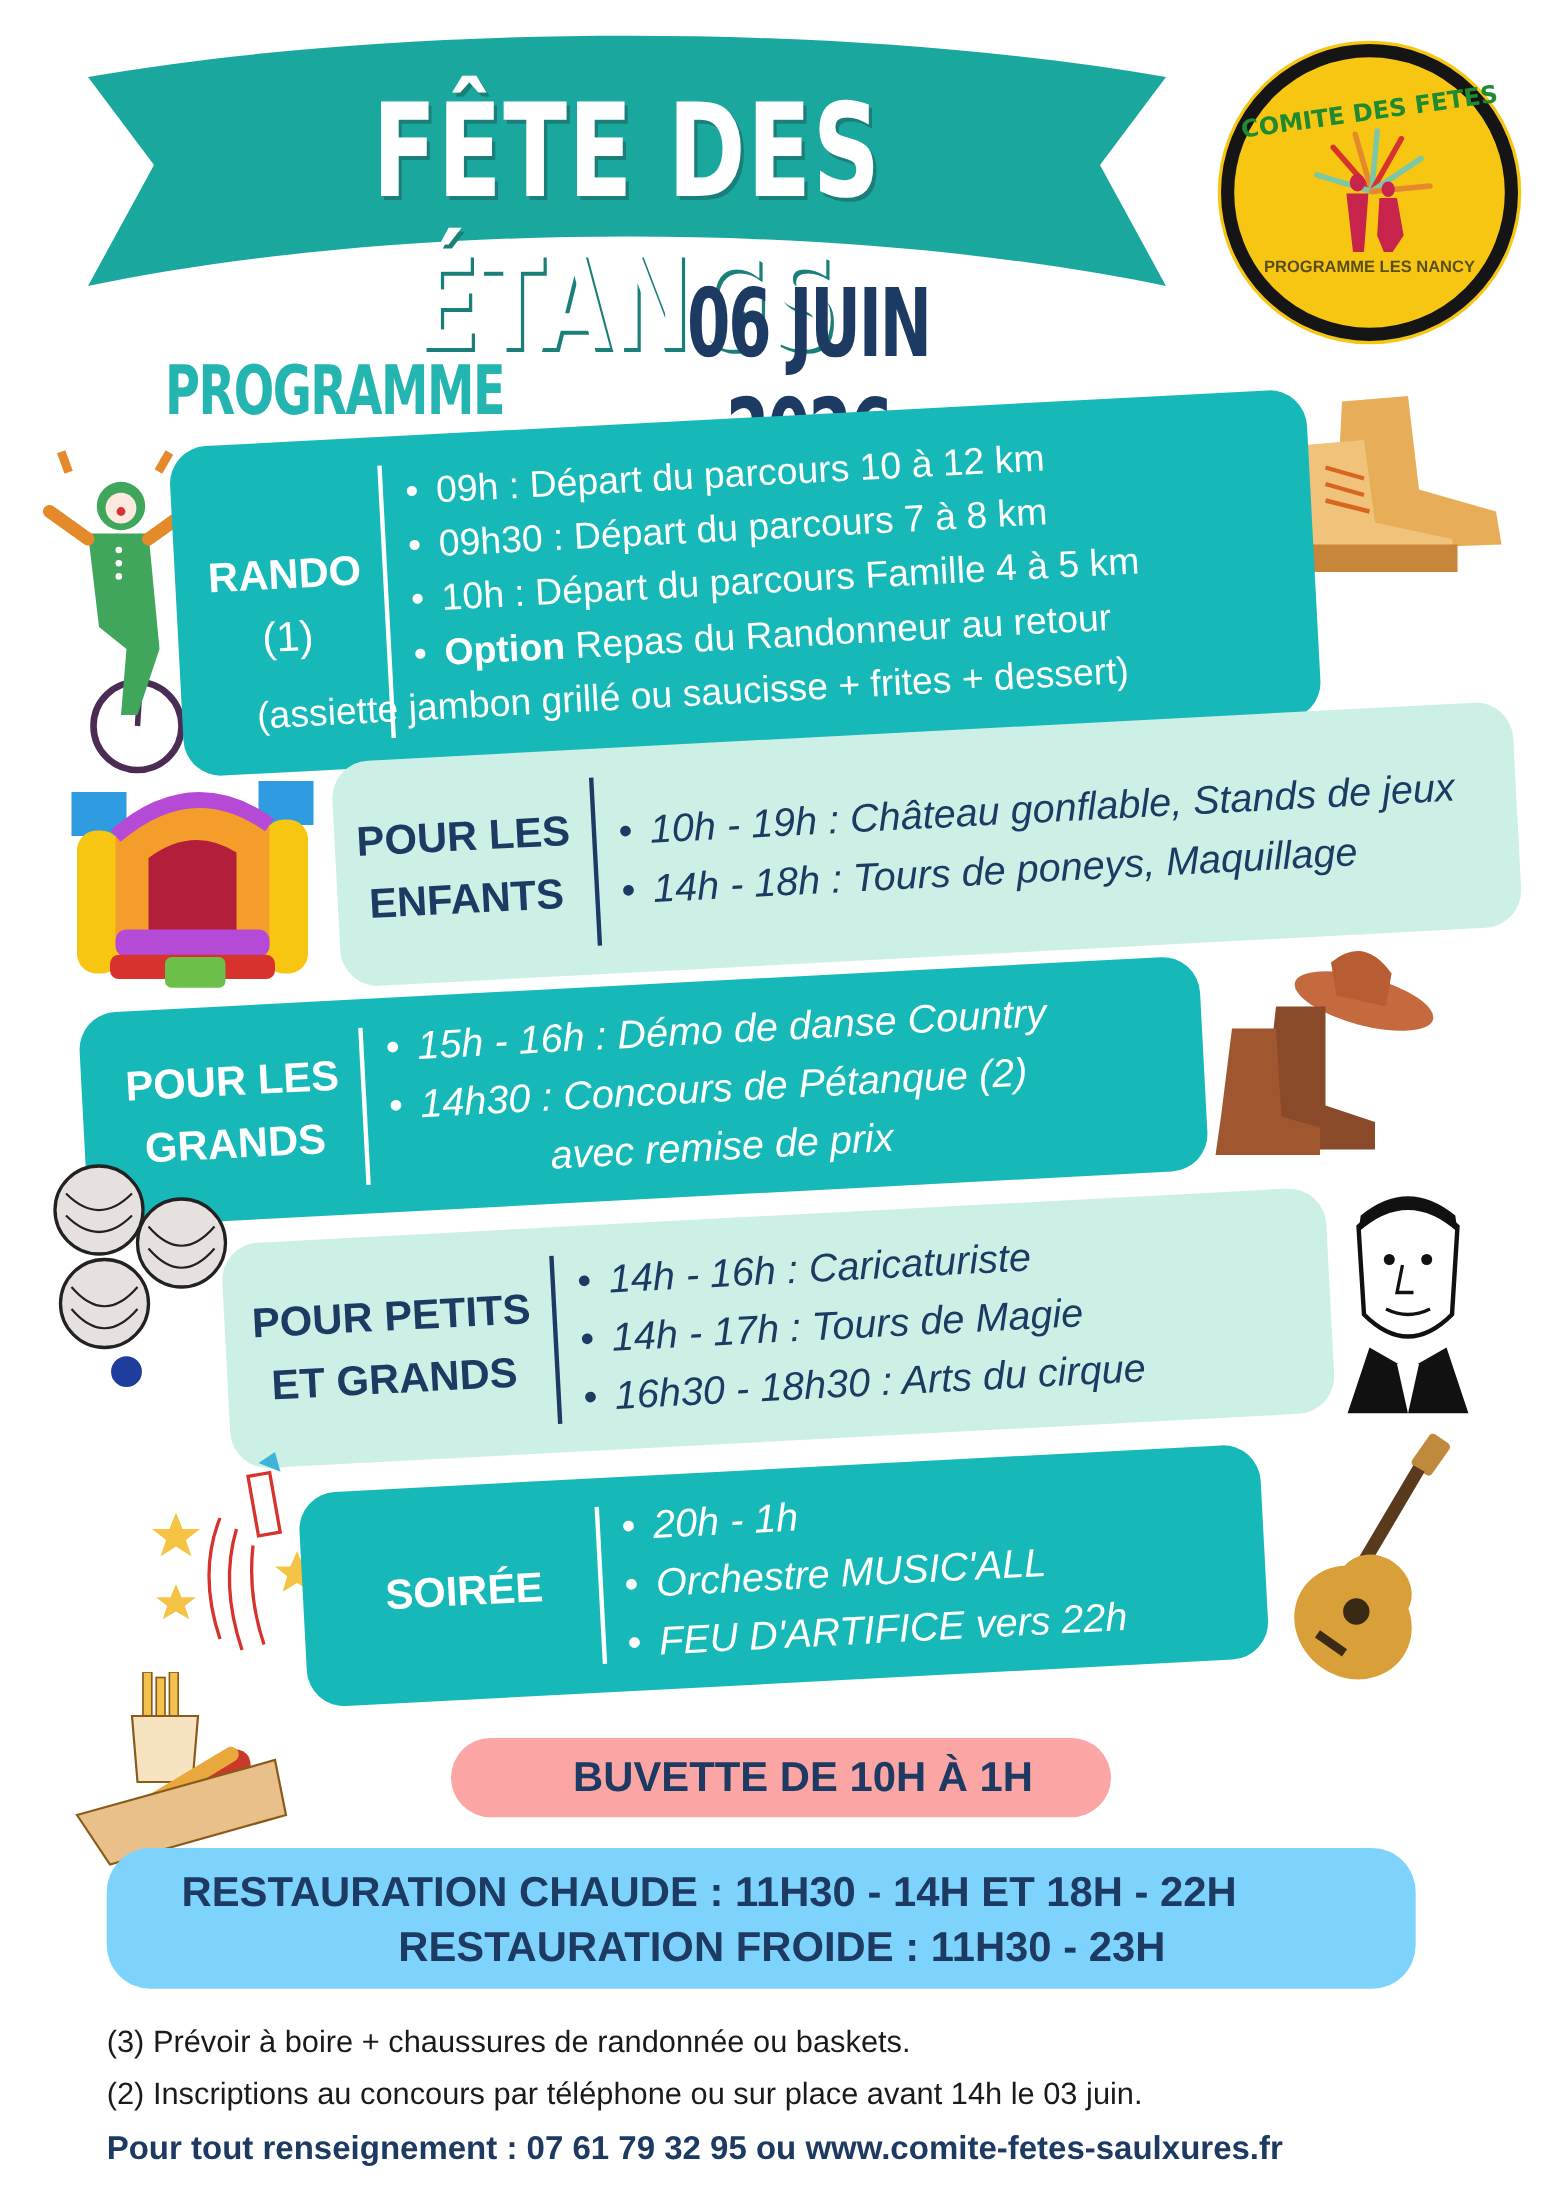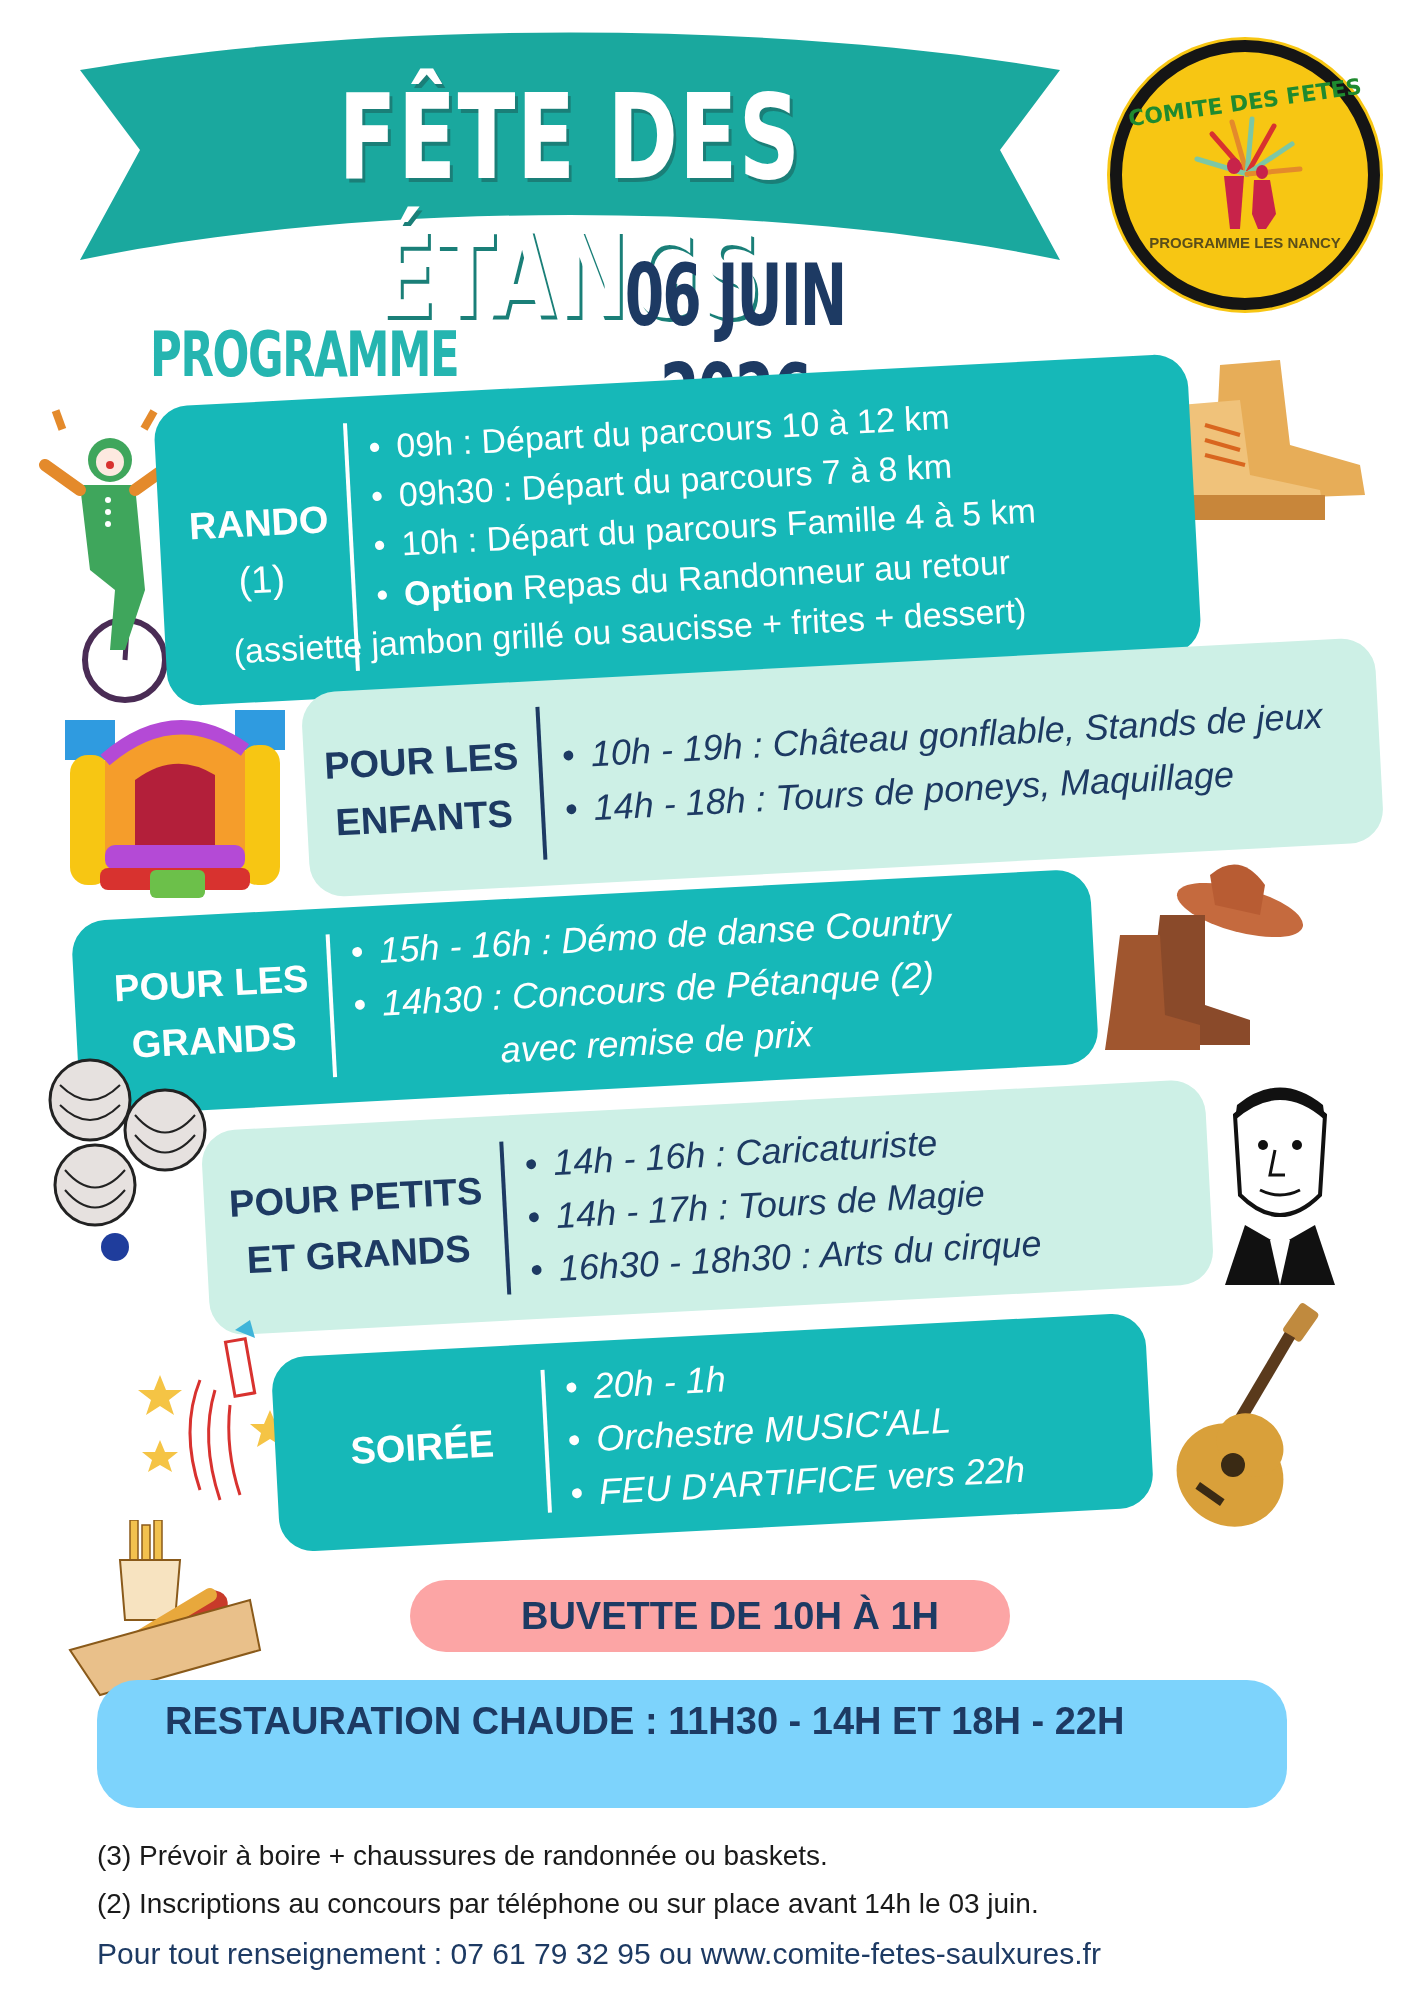--- a/index.html
+++ b/index.html
@@ -48,21 +48,21 @@
   
   #buvette { left: 410px; top: 1580px; width: 600px; height: 72px; background: #fca5a5; border-radius: 36px; display: flex; align-items: center; justify-content: center; font-weight: bold; font-size: 38px; color: #1d3a63; padding-left: 40px; }
   #restauration { left: 97px; top: 1680px; width: 1190px; height: 128px; background: #7dd3fc; border-radius: 40px; font-weight: bold; font-size: 38px; color: #1d3a63; }
   #resto-chaude { position: absolute; left: 68px; top: 20px; }
   #resto-froide { position: absolute; left: 265px; top: 70px; }
 
   
   .foot { position: absolute; left: 97px; font-size: 28px; color: #1a1a1a; }
   #note1 { top: 1840px; }
   #note2 { top: 1888px; }
-  #contact { top: 1937px; font-weight: normal; color: #1d3a63; font-size: 30px; }
+  #contact { top: 1937px; font-weight: bold; color: #1d3a63; font-size: 30px; }
 </style>
 </head>
 <body>
 
 <div id="banner" class="abs">
   <svg viewBox="0 0 1000 250" preserveAspectRatio="none">
     <path d="M10,40 C300,-10 700,-10 990,40 L930,120 L990,230 C700,170 300,170 10,230 L70,120 Z" fill="#1aa89e"></path>
   </svg>
   <div class="banner-title">FÊTE DES ÉTANGS</div>
 </div>
@@ -260,17 +260,18 @@
   <path d="M60,40 L120,40 L115,100 L65,100 Z" fill="#f7e3c0" stroke="#8a5a1a" stroke-width="2"></path>
   <path d="M40,140 L150,70 Q175,70 165,100 L70,160 Q40,170 40,140 Z" fill="#c83a2a"></path>
   <path d="M50,135 L150,75" stroke="#e8a83c" stroke-width="14" stroke-linecap="round"></path>
   <path d="M10,130 L190,80 L200,130 L40,175 Z" fill="#e9c08a" stroke="#8a5a1a" stroke-width="2"></path>
 </svg>
 
 <div id="buvette" class="abs">BUVETTE DE 10H À 1H</div>
 
 <div id="restauration" class="abs">
   <div id="resto-chaude">RESTAURATION CHAUDE : 11H30 - 14H ET 18H - 22H</div>
+  <div id="resto-froide">RESTAURATION FROIDE : 11H30 - 23H</div>
 </div>
 
 <div id="note1" class="foot">(3) Prévoir à boire + chaussures de randonnée ou baskets.</div>
 <div id="note2" class="foot">(2) Inscriptions au concours par téléphone ou sur place avant 14h le 03 juin.</div>
 <div id="contact" class="foot">Pour tout renseignement : 07 61 79 32 95 ou www.comite-fetes-saulxures.fr</div>
 
 </body></html>

